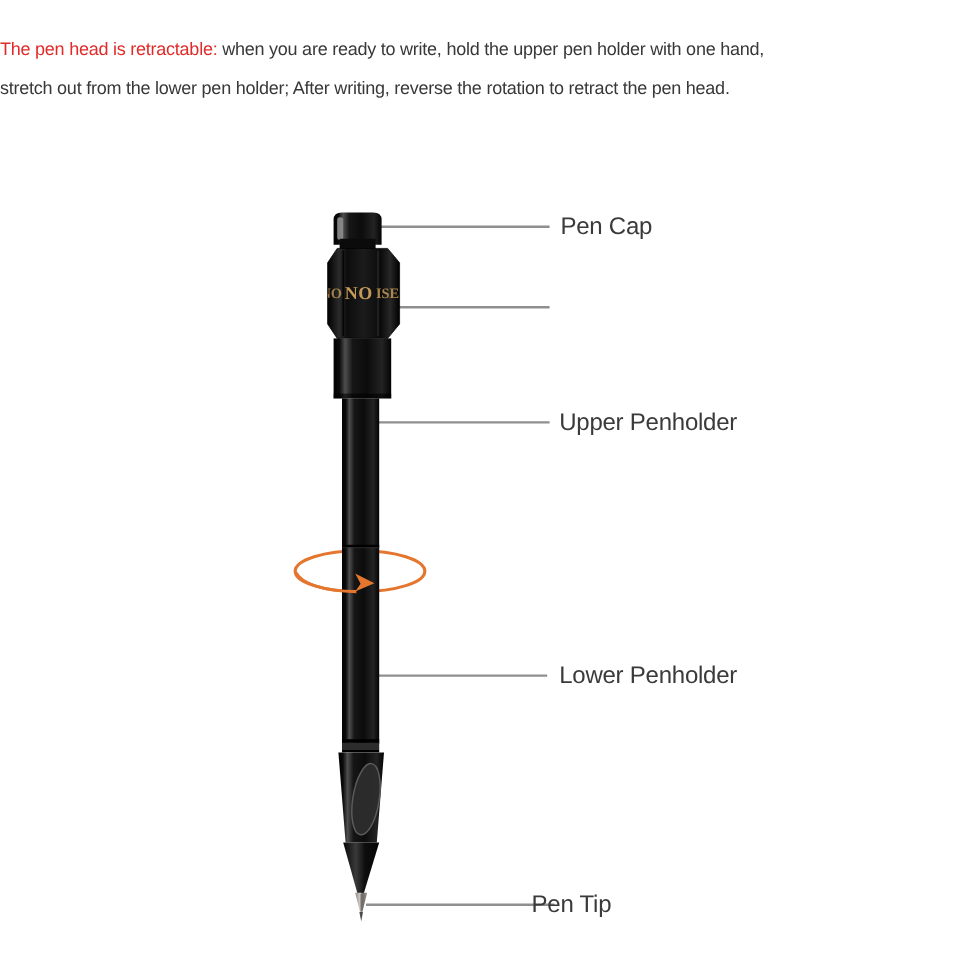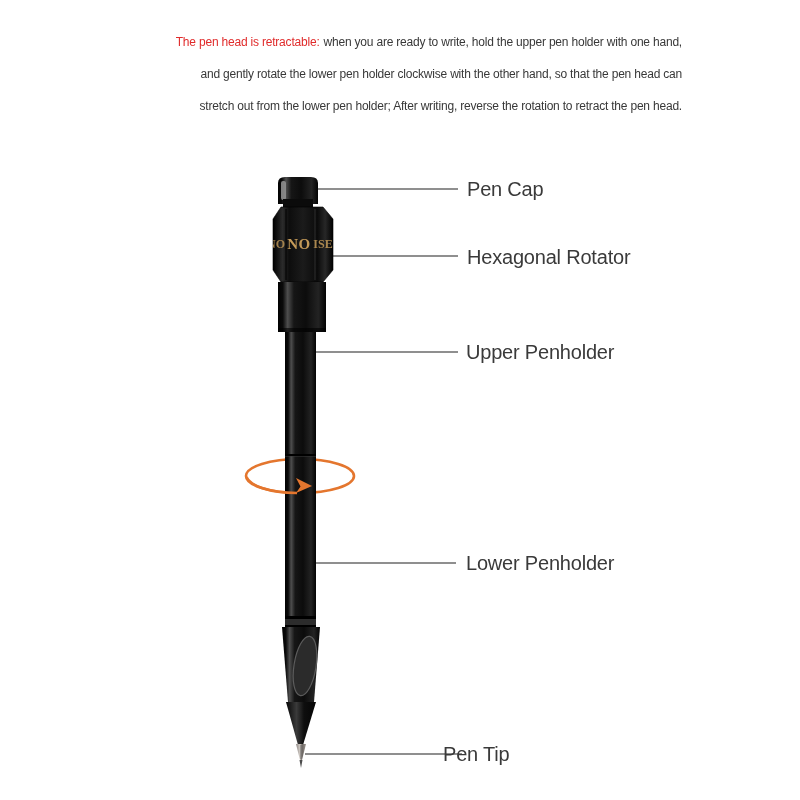--- a/index.html
+++ b/index.html
@@ -6,21 +6,21 @@
   body{
     width:800px;height:800px;background:#ffffff;
     font-family:"Liberation Sans",sans-serif;
     -webkit-font-smoothing:antialiased;
   }
   .canvas{position:relative;width:800px;height:800px;background:#ffffff;overflow:hidden;}
 
   
   .instructions{
     position:absolute;top:26px;left:0;width:682px;
-    text-align:right;font-size:12px;line-height:32px;
+    text-align:left;font-size:15px;line-height:32px;
     color:#383838;letter-spacing:-0.2px;
   }
   .instructions .iline{white-space:nowrap;}
   .instructions .red{color:#e02b2b;margin-right:4px;}
 
   
   svg.diagram{position:absolute;left:0;top:0;width:800px;height:800px;}
 
   .brand{font-family:"Liberation Serif",serif;font-weight:bold;}
 
@@ -35,21 +35,20 @@
   .lbl-lower{left:466px;top:553px;}
   .lbl-tip{left:443px;top:744px;}
 </style>
 </head>
 <body>
 
 <div class="canvas">
 
   <div class="instructions">
     <div class="iline"><span class="red">The pen head is retractable:</span><span>when you are ready to write, hold the upper pen holder with one hand,</span></div>
-    <div class="iline">and gently rotate the lower pen holder clockwise with the other hand, so that the pen head can</div>
     <div class="iline">stretch out from the lower pen holder; After writing, reverse the rotation to retract the pen head.</div>
   </div>
 
   <svg class="diagram" viewBox="0 0 800 800">
     <defs>
       <linearGradient id="barrelGrad" x1="0" y1="0" x2="1" y2="0">
         <stop offset="0" stop-color="#020202"></stop>
         <stop offset="0.10" stop-color="#0a0a0a"></stop>
         <stop offset="0.20" stop-color="#4e4e4e"></stop>
         <stop offset="0.33" stop-color="#161616"></stop>
@@ -129,18 +128,17 @@
       <path d="M299.5,760 L302.5,760 L301,768 Z" fill="#4c4c4c"></path>
     </g>
 
     <g>
       <path d="M246.5,477 C251,486 268,492.6 297,493" fill="none" stroke-width="2.6" stroke="#e4762e"></path>
       <path d="M312,486 L296,478 L300.5,486.5 L296,493 Z" fill="#e4762e"></path>
     </g>
   </svg>
 
   <div class="label lbl-pen-cap">Pen Cap</div>
-  <div class="label lbl-hex-rotator">Hexagonal Rotator</div>
   <div class="label lbl-upper">Upper Penholder</div>
   <div class="label lbl-lower">Lower Penholder</div>
   <div class="label lbl-tip">Pen Tip</div>
 
 </div>
 
 </body></html>

